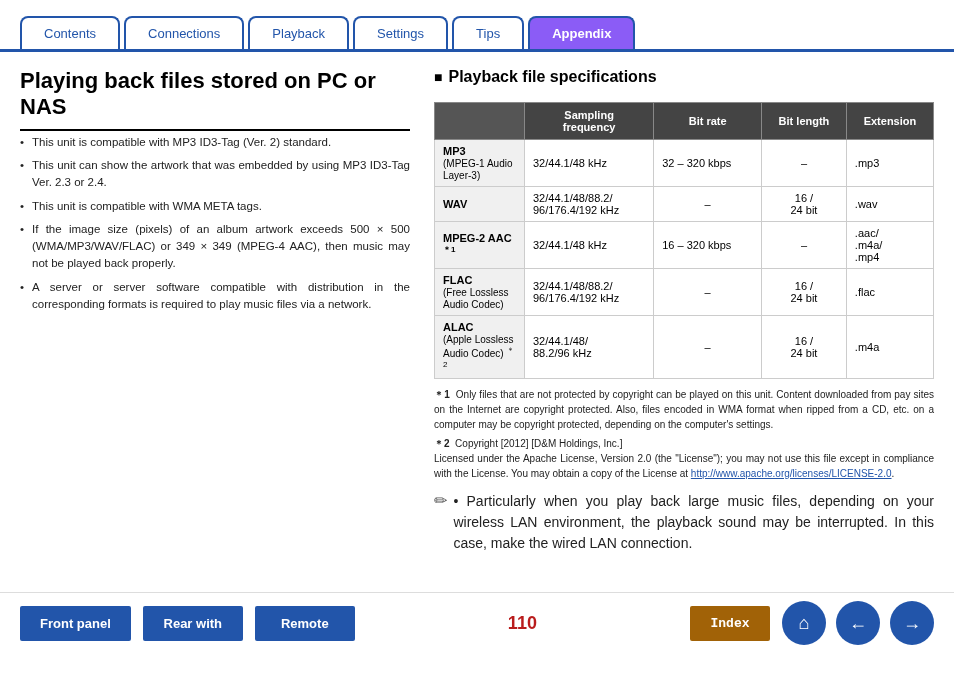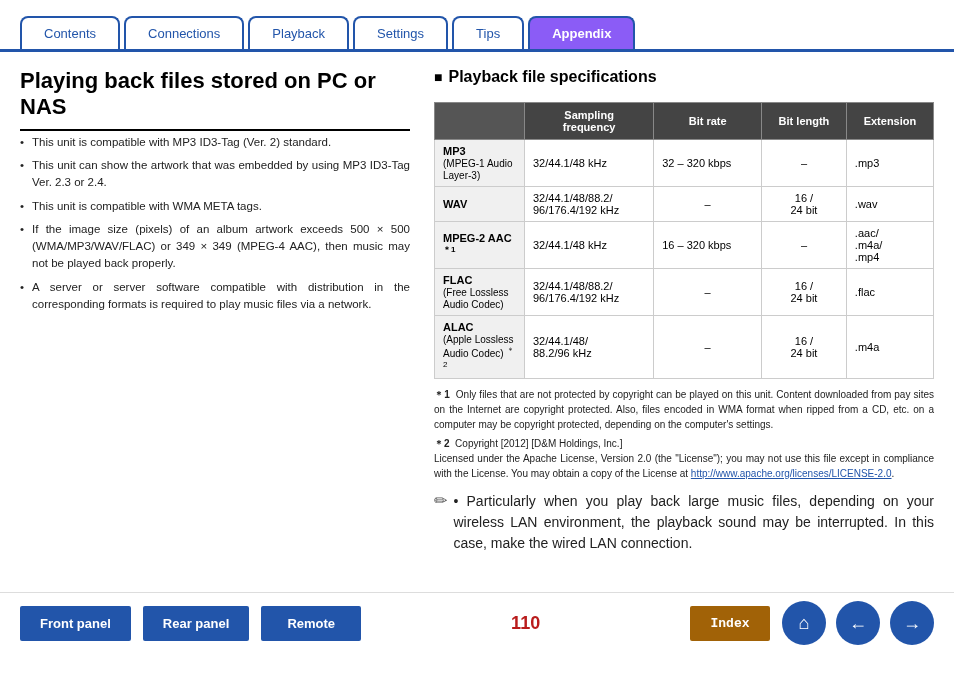--- a/index.html
+++ b/index.html
@@ -311,21 +311,21 @@
     <div class="note-box">
       <span class="note-icon">✏</span>
       <span class="note-text">• Particularly when you play back large music files, depending on your wireless LAN environment, the playback sound may be interrupted. In this case, make the wired LAN connection.</span>
     </div>
   </div>
 
 </div>
 
 <div class="bottom-nav">
   <button class="bottom-btn">Front panel</button>
-  <button class="bottom-btn">Rear panel</button>
+  <button class="bottom-btn">Rear with</button>
   <button class="bottom-btn">Remote</button>
   <div class="page-num">110</div>
   <button class="bottom-btn index-btn">Index</button>
   <div class="nav-icons">
     <button class="nav-icon-btn">⌂</button>
     <button class="nav-icon-btn">←</button>
     <button class="nav-icon-btn">→</button>
   </div>
 </div>
 

